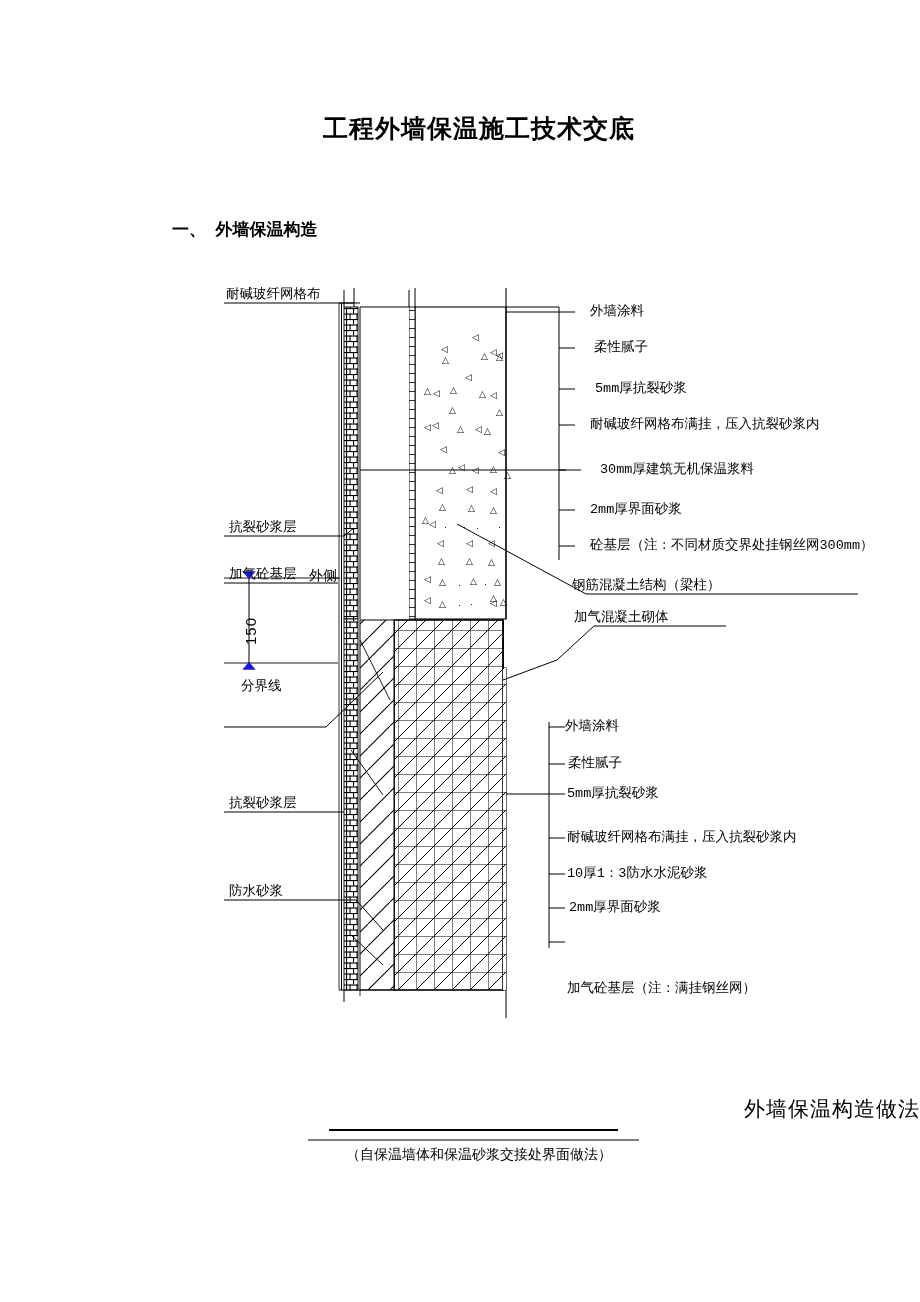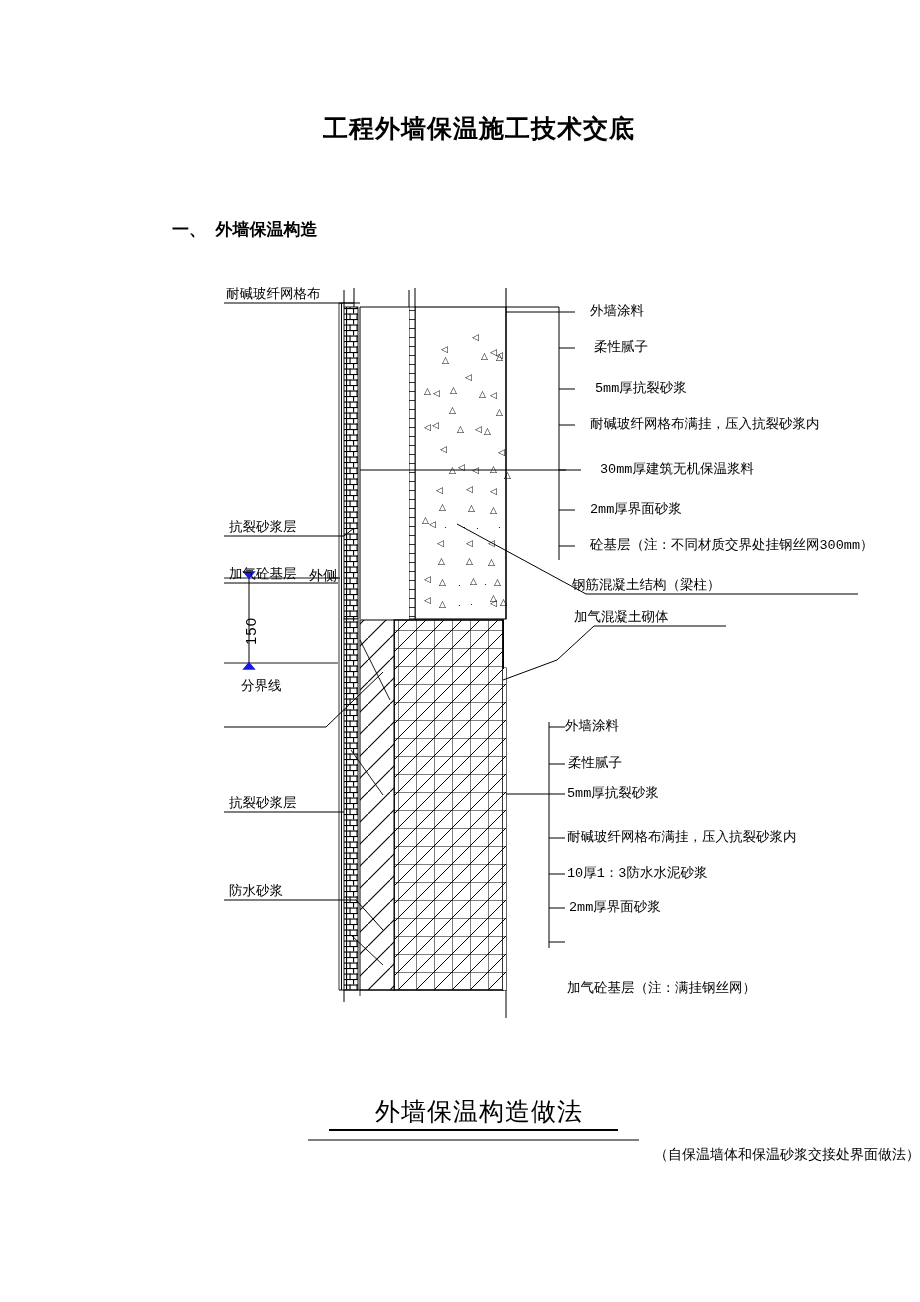--- a/index.html
+++ b/index.html
@@ -32,25 +32,25 @@
     font-family:Liberation Mono, monospace;
     line-height:1;color:#000;
   }
   .lbl.sm{font-size:14px;}
   .dim-150{
     position:absolute;font-size:15px;color:#000;
     transform:rotate(-90deg);transform-origin:left top;
     white-space:pre;letter-spacing:1px;
   }
   .caption-main{
-    position:absolute;left:0;right:0;top:1095px;text-align:center;
-    font-size:25px;letter-spacing:1px;white-space:pre;
+    position:absolute;left:0;right:0;top:1095px;text-align:right;
+    font-size:21px;letter-spacing:1px;white-space:pre;
   }
   .caption-sub{
-    position:absolute;left:0;right:0;top:1146px;text-align:right;
+    position:absolute;left:0;right:0;top:1146px;text-align:center;
     font-size:14px;letter-spacing:0px;white-space:pre;
   }
 </style>
 </head>
 <body>
 
 <div class="page">
 
   <div class="doc-title">工程外墙保温施工技术交底</div>
 

